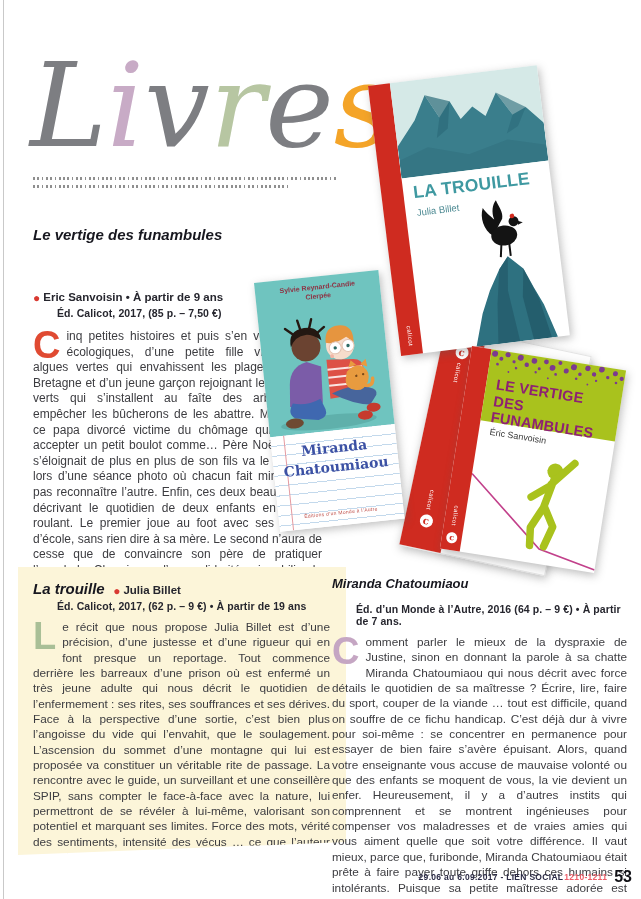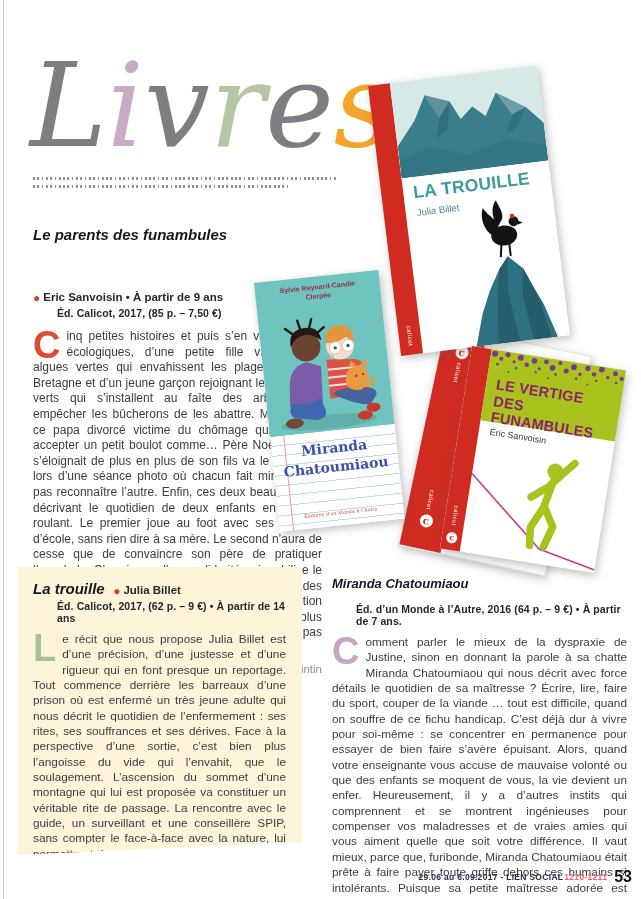--- a/index.html
+++ b/index.html
@@ -31,21 +31,21 @@
   .body-text { margin-top:10px; font-size:12px; line-height:15.6px; text-align:justify; color:#3c3c40; }
   .dropcap { float:left; font-size:38px; line-height:29px; font-weight:bold; padding:2px 6px 0 0; }
   .dc-red { color:#e04a32; }
   .dc-sage { color:#a9bf97; }
   .dc-lilac { color:#c5a6c3; }
   .sig-block { text-align:right; color:#909095; font-size:11.5px; margin-top:7px; }
 
   .review-funambules { left:33px; top:226px; width:289px; }
 
   .yellow-box {
-    position:absolute; left:18px; top:567px; width:284px; height:288px;
+    position:absolute; left:18px; top:567px; width:328px; height:288px;
     background:#fcf5d9; padding:13px 16px 0 15px;
     clip-path:polygon(0 0, 100% 0, 100% calc(100% - 13px), 0 100%);
   }
   .yellow-box .body-text, .review-miranda .body-text { font-size:11.8px; line-height:15.35px; margin-top:8px; }
   .title-inline { display:inline; margin-right:4px; }
   .byline-inline { display:inline; }
 
   .review-miranda { left:332px; top:576px; width:295px; }
   .review-miranda .rev-title { font-size:13px; margin-bottom:12px; }
 
@@ -254,40 +254,40 @@
     </div>
     <div class="vertige-author">Éric Sanvoisin</div>
     <svg class="vertige-art" width="136" height="117" viewBox="0 0 136 117">
       <path d="M0,38 L78,102 L136,114" stroke="#c2418b" stroke-width="1.6" fill="none"></path>
       <circle cx="82" cy="23" r="8" fill="#a9c21d"></circle>
       <path d="M82,31 L76,60 M80,36 L100,12 M79,38 L62,52 M76,60 L66,82 L68,100 M77,60 L88,78 L82,99" stroke="#a9c21d" stroke-width="7.5" stroke-linecap="round" stroke-linejoin="round" fill="none"></path>
     </svg>
   </div>
 
   <div class="review review-funambules">
-    <div class="rev-title">Le parents des funambules</div>
+    <div class="rev-title">Le vertige des funambules</div>
     <div class="byline">
       <span class="dot">●</span><span>Eric Sanvoisin</span>
       <span>•</span>
       <span>À partir de 9 ans</span>
     </div>
     <div class="edline">Éd. Calicot, 2017, (85 p. – 7,50 €)</div>
     <p class="body-text"><span class="dropcap dc-red">C</span><span>inq petites histoires et puis s’en vont. Celles, écologiques, d’une petite fille victime des algues vertes qui envahissent les plages du nord Bretagne et d’un jeune garçon rejoignant les guerriers verts qui s’installent au faîte des arbres pour empêcher les bûcherons de les abattre. Mais aussi, ce papa divorcé victime du chômage qui finit par accepter un petit boulot comme… Père Noël. Lui qui s’éloignait de plus en plus de son fils va le retrouver lors d’une séance photo où chacun fait mine de ne pas reconnaître l’autre. Enfin, ces deux beaux contes décrivant le quotidien de deux enfants en fauteuil roulant. Le premier joue au foot avec ses copains d’école, sans rien dire à sa mère. Le second n’aura de cesse que de convaincre son père de pratiquer l’escalade. Chroniques d’une solidarité qui mobilise le monde des enfants pour le premier et celui des adultes pour le second. Humour, tendresse et émotion sont au rendez-vous d’un livre destiné aux plus jeunes, mais que leurs parents ne dédaigneront pas lire, eux aussi.</span></p>
     <div class="sig-block">Jacques Trémintin</div>
   </div>
 
   <div class="yellow-box">
     <div>
       <span class="rev-title title-inline">La trouille</span>
       <span class="byline byline-inline"><span class="dot">●</span><span>Julia Billet</span></span>
     </div>
     <div class="edline" style="margin-top:2px;">
       <span>Éd. Calicot, 2017, (62 p. – 9 €)</span>
       <span>•</span>
-      <span>À partir de 14 ans</span>
+      <span>À partir de 19 ans</span>
     </div>
     <p class="body-text"><span class="dropcap dc-sage">L</span><span>e récit que nous propose Julia Billet est d’une précision, d’une justesse et d’une rigueur qui en font presque un reportage. Tout commence derrière les barreaux d’une prison où est enfermé un très jeune adulte qui nous décrit le quotidien de l’enfermement : ses rites, ses souffrances et ses dérives. Face à la perspective d’une sortie, c’est bien plus l’angoisse du vide qui l’envahit, que le soulagement. L’ascension du sommet d’une montagne qui lui est proposée va constituer un véritable rite de passage. La rencontre avec le guide, un surveillant et une conseillère SPIP, sans compter le face-à-face avec la nature, lui permettront de se révéler à lui-même, valorisant son potentiel et marquant ses limites. Force des mots, vérité des sentiments, intensité des vécus … ce que l’auteur nous démontre ici n’est autre que ce que les travailleurs sociaux cherchent à obtenir des publics qu’ils accompagnent : le déclic, le basculement, la prise de conscience qui font changer un destin. Que l’on soit adolescent, parent ou professionnel, chacun pourra retrouver ici une richesse et une émotion d’une grande force.</span></p>
   </div>
 
   <div class="review review-miranda">
     <div class="rev-title">Miranda Chatoumiaou</div>
     <div class="edline">
       <span>Éd. d’un Monde à l’Autre, 2016 (64 p. – 9 €)</span>
       <span>•</span>
       <span>À partir de 7 ans.</span>

